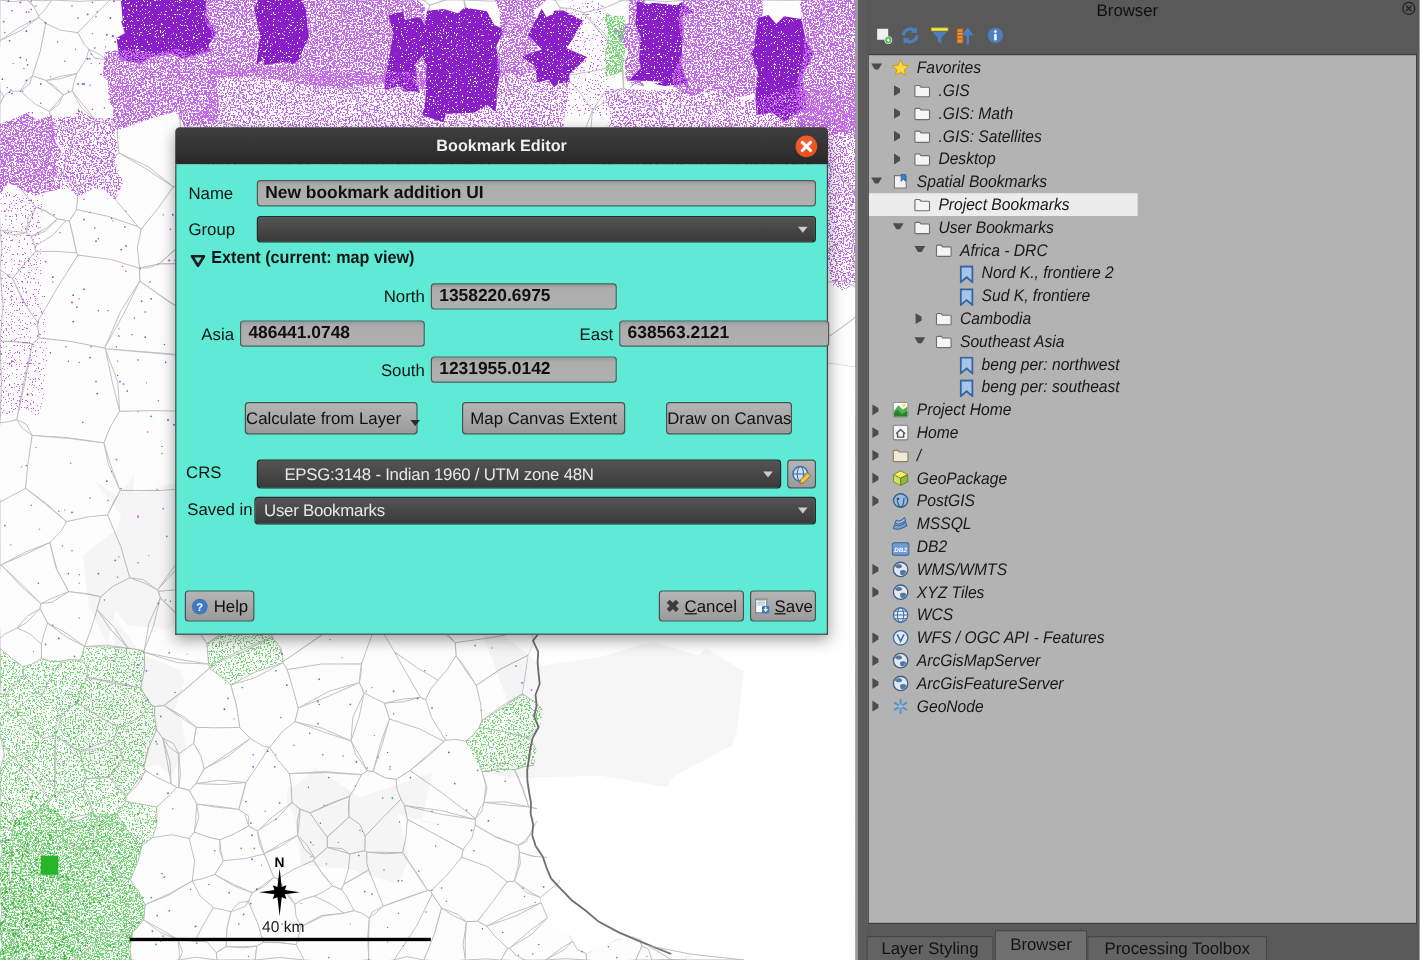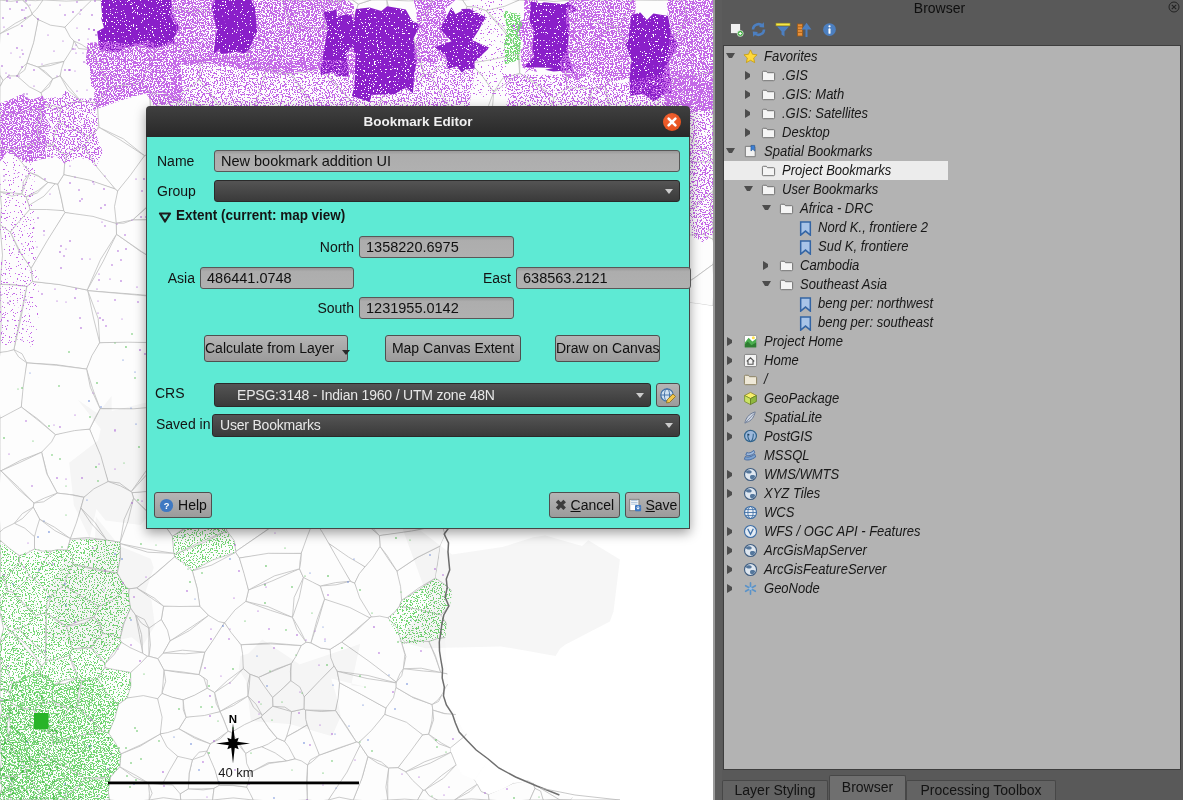--- a/index.html
+++ b/index.html
@@ -20,21 +20,21 @@
 .arr-r { width:0; height:0; border-left:5.5px solid #4d4d4d; border-top:3.8px solid transparent; border-bottom:3.8px solid transparent; }
 .arr-d { width:0; height:0; border-top:5px solid #4d4d4d; border-left:3.5px solid transparent; border-right:3.5px solid transparent; }
 #tabs { position:absolute; left:0; top:770px; width:461px; height:30px; }
 .tab { position:absolute; border:1px solid #474747; border-bottom:none; background:#636363; color:#131313; font-size:14px; text-align:center; border-radius:2px 2px 0 0; }
 #dlg { position:absolute; left:146px; top:106px; width:544px; height:423px; border-radius:4px 4px 0 0; box-shadow:0 4px 12px rgba(0,0,0,0.38); }
 #dlg-title { position:absolute; left:0; top:0; width:100%; height:31px; background:linear-gradient(#404040,#282828); border-radius:4px 4px 0 0; }
 #dlg-title span { display:block; text-align:center; line-height:31px; font-size:13.5px; font-weight:bold; color:#efefef; }
 #dlg-close { position:absolute; right:9px; top:6.5px; width:18px; height:18px; border-radius:50%; background:radial-gradient(circle at 40% 32%, #f06233, #e44d17); }
 #dlg-body { position:absolute; left:0; top:31px; width:544px; height:392px; background:#5eead4; border:1px solid #454545; border-top:none; }
 .lbl { position:absolute; font-size:14px; color:#141414; white-space:nowrap; }
-.inp { position:absolute; background:linear-gradient(#999 0%, #adadad 18%, #b0b0b0 100%); border:1px solid #585858; border-radius:3px; font-size:14.5px; color:#101010; line-height:20px; padding-left:6px; white-space:nowrap; }
+.inp { position:absolute; background:linear-gradient(#999 0%, #adadad 18%, #b0b0b0 100%); border:1px solid #585858; border-radius:3px; font-size:14.5px; color:#101010; line-height:20px; padding-left:6px; white-space:nowrap;font-weight:bold; }
 .combo { position:absolute; background:linear-gradient(#545454, #3a3a3a); border:1px solid #2a2a2a; border-radius:3px; color:#e8e8e8; font-size:14px; letter-spacing:-0.2px; white-space:nowrap; }
 .combo .ca { position:absolute; right:6px; top:50%; margin-top:-2.5px; width:0; height:0; border-top:5px solid #cccccc; border-left:4px solid transparent; border-right:4px solid transparent; }
 .btn { position:absolute; background:linear-gradient(#b5b5b5,#9b9b9b); border:1px solid #4f4f4f; border-radius:3px; font-size:14px; color:#101010; text-align:center; white-space:nowrap; }
 </style>
 </head>
 <body>
 <div id="app">
   <div id="map"><svg width="713" height="800" viewBox="0 0 713 800">
         <defs>
           <filter id="fmed" x="-2%" y="-2%" width="104%" height="104%">
@@ -1830,40 +1830,39 @@
           <svg class="ico" style="left:19px" width="15" height="15" viewBox="0 0 16 16">
             <path d="M8 1.5 L14.3 4.8 L8 8.1 L1.7 4.8 Z" fill="#f7ef6a" stroke="#8a8326" stroke-width="0.8"></path>
             <path d="M1.7 4.8 L8 8.1 V14.5 L1.7 11.2 Z" fill="#cbe364" stroke="#768a26" stroke-width="0.8"></path>
             <path d="M14.3 4.8 L8 8.1 V14.5 L14.3 11.2 Z" fill="#8fb73e" stroke="#5d7a1d" stroke-width="0.8"></path>
           </svg>
           <div class="txt" style="left:40px">GeoPackage</div>
         </div>
         <div class="row">
           <div class="exp arr-r" style="left:3px"></div>
           <svg class="ico" style="left:19px" width="15" height="15" viewBox="0 0 16 16">
-            <path d="M2 14 C3 9 6 4 13 2 C12 7 9 12 4 13 Z" fill="#cfd6e2" stroke="#6b7a94" stroke-width="1"></path>
-            <path d="M3 13 C6 10 9 7 12 3.5" fill="none" stroke="#6b7a94" stroke-width="0.8"></path>
-          </svg>
-          <div class="txt" style="left:40px">SpatiaLite</div>
-        </div>
-        <div class="row">
-          <div class="exp arr-r" style="left:3px"></div>
-          <svg class="ico" style="left:19px" width="15" height="15" viewBox="0 0 16 16">
             <ellipse cx="8" cy="7.5" rx="6.3" ry="6" fill="#9db9dc" stroke="#31648c" stroke-width="1.3"></ellipse>
             <path d="M5 5 C5 9 6 12 8 13.5 M11 5 C11 9 10 12 8.5 13.5" fill="none" stroke="#31648c" stroke-width="1.1"></path>
             <circle cx="6" cy="6" r="0.9" fill="#1e3f5a"></circle>
           </svg>
           <div class="txt" style="left:40px">PostGIS</div>
         </div>
         <div class="row">
           <svg class="ico" style="left:19px" width="15" height="15" viewBox="0 0 16 16">
             <path d="M1.5 12 C4 13.5 9 13 13.5 9.5 L12.5 6.5 C9 9.5 5 10.5 2.5 9 Z" fill="#7da3d0" stroke="#3c639c" stroke-width="0.9"></path>
             <path d="M3 7.5 C5.5 9 9.5 8 12.5 5 L11.5 2.5 C9 5 6 6 4 4.8 Z" fill="#9db9dc" stroke="#3c639c" stroke-width="0.9"></path>
           </svg>
           <div class="txt" style="left:40px">MSSQL</div>
+        </div>
+        <div class="row">
+          <svg class="ico" style="left:19px;top:3.5px" width="16" height="12" viewBox="0 0 16 12">
+            <rect x="0.5" y="0.5" width="15" height="11" rx="2" fill="#6f9bd3" stroke="#3a5f92" stroke-width="0.9"></rect>
+            <text x="8" y="8.6" font-family="Liberation Sans" font-size="5.6" font-weight="bold" fill="#fff" text-anchor="middle">DB2</text>
+          </svg>
+          <div class="txt" style="left:40px">DB2</div>
         </div>
         <div class="row">
           <div class="exp arr-r" style="left:3px"></div>
           <svg class="ico" style="left:19px" width="15" height="15" viewBox="0 0 16 16">
             <circle cx="8" cy="8" r="6.4" fill="#dfe7f0" stroke="#3f5d80" stroke-width="1.2"></circle>
             <path d="M3 5 C5 3 8 3 9 4.5 C10 6 8 7 6.5 7 C5 7 3.5 6.5 3 5 Z" fill="#55779c"></path>
             <path d="M8 9 C10 8 12.5 8.5 13 10 C12 12.5 10 13.5 8.5 13 C7.5 12 7 10 8 9 Z" fill="#55779c"></path>
           </svg>
           <div class="txt" style="left:40px">WMS/WMTS</div>
         </div>

